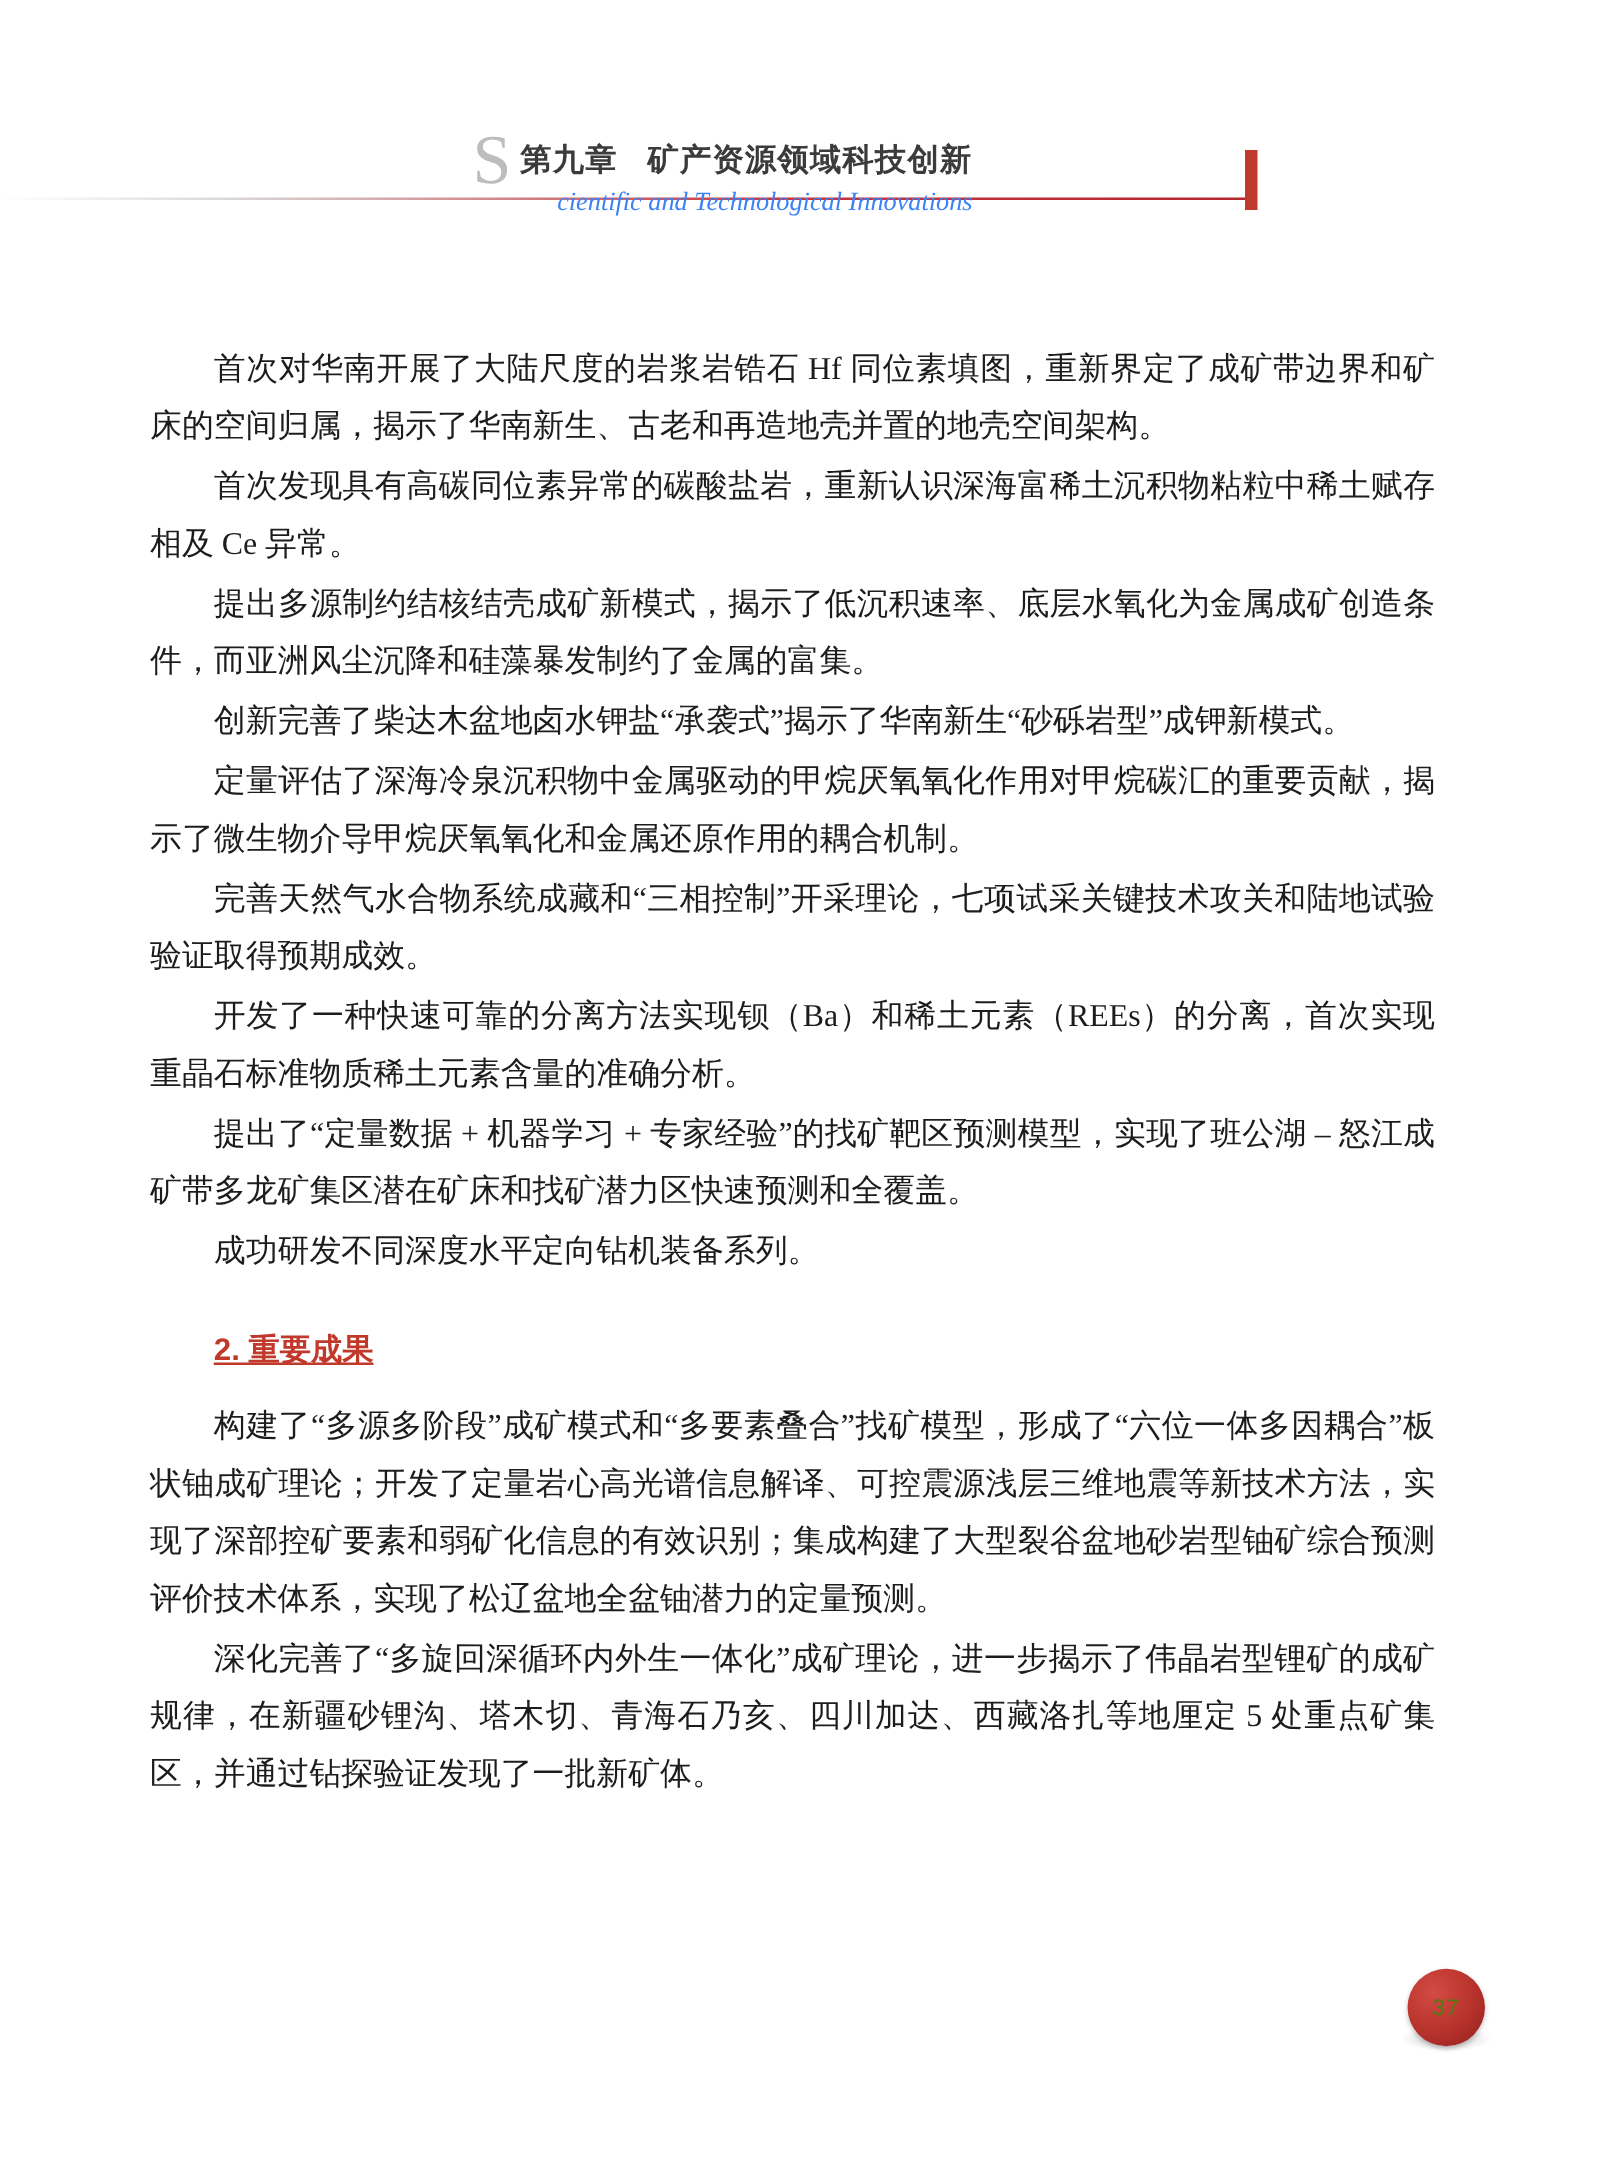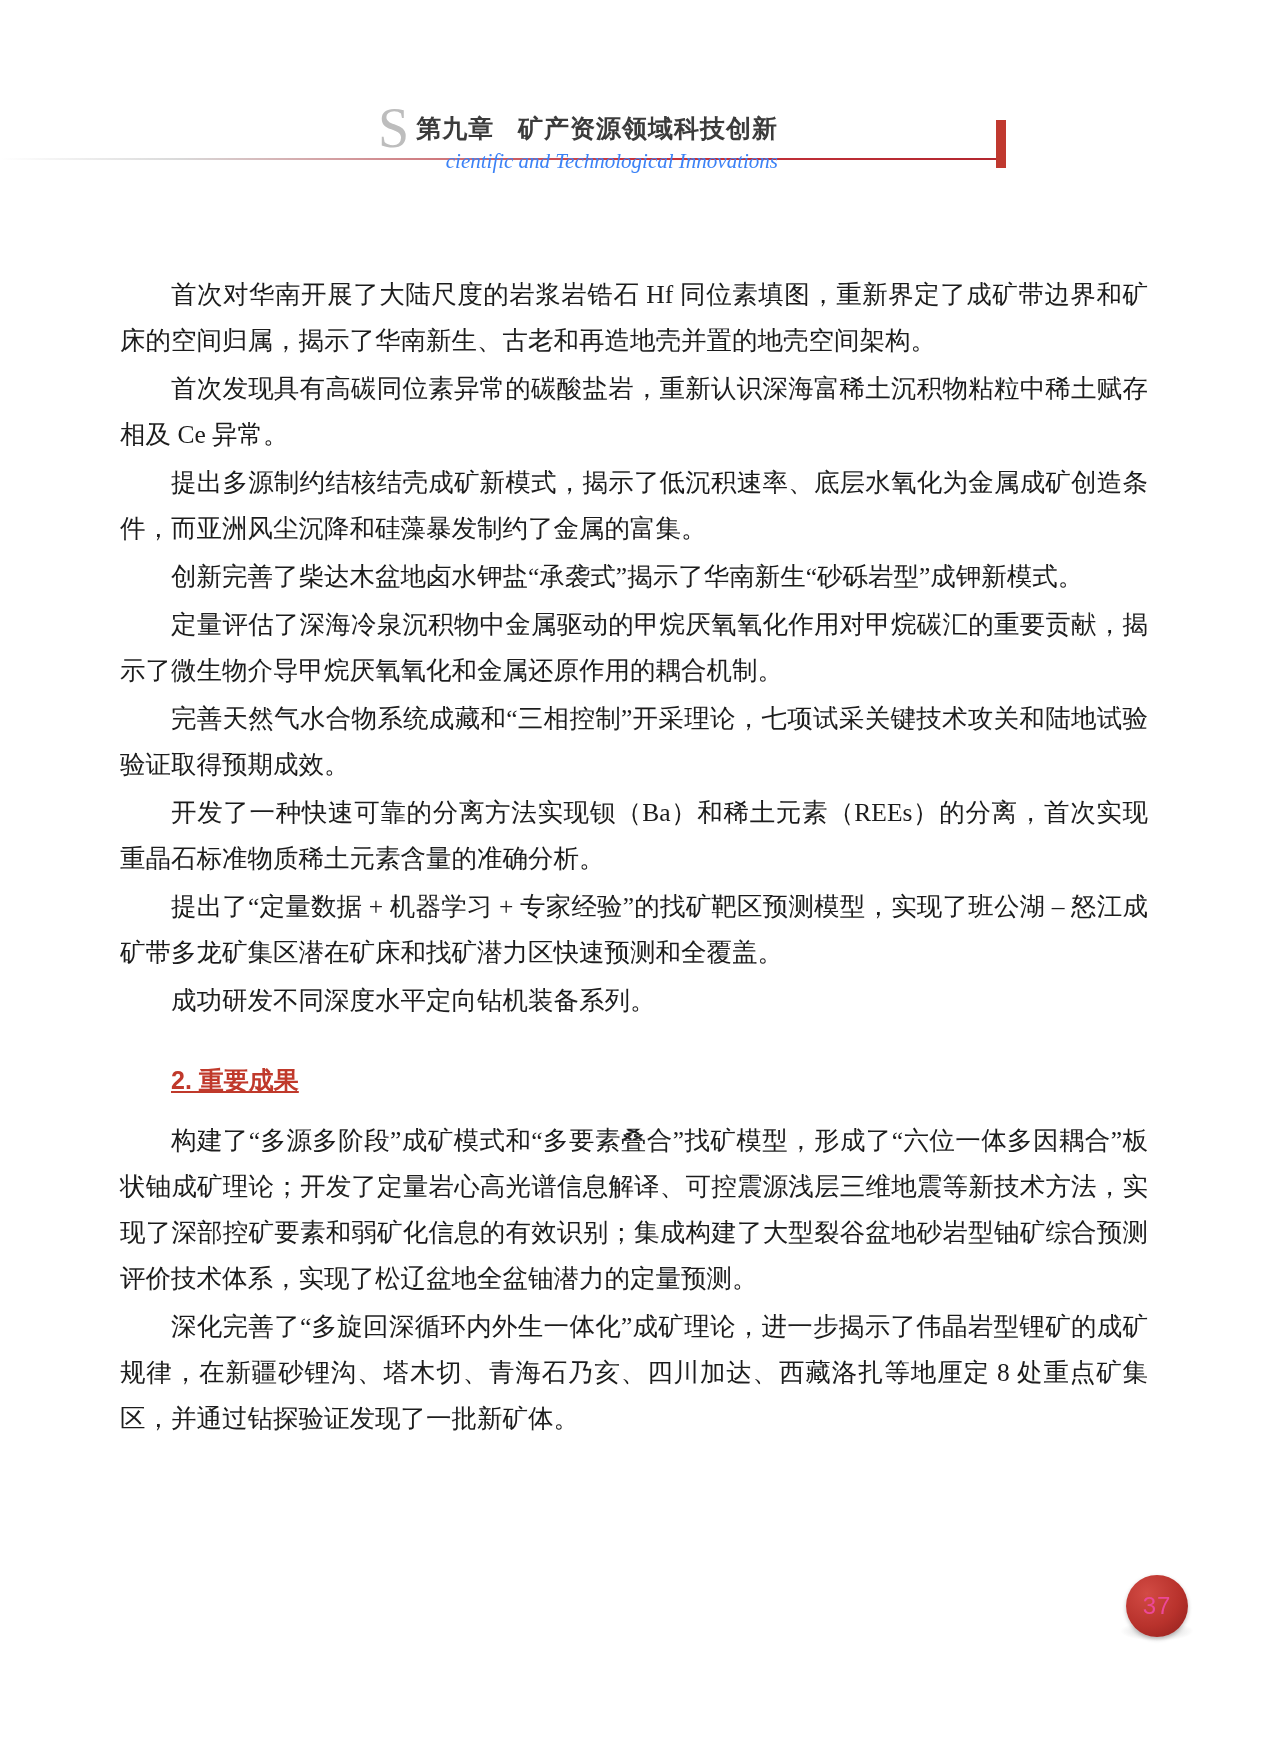--- a/index.html
+++ b/index.html
@@ -126,23 +126,23 @@
   }
   .page-num .num {
     position: absolute;
     left: 0;
     top: 0;
     width: 62px;
     height: 62px;
     display: flex;
     align-items: center;
     justify-content: center;
-    color: #ec4899;
+    color: #4d7c0f;
     font-family: "Liberation Sans", sans-serif;
-    font-size: 24px;
+    font-size: 18px;
     letter-spacing: 1px;
   }
   .page-num .shadow {
     position: absolute;
     left: -6px;
     top: 46px;
     width: 74px;
     height: 20px;
     border-radius: 50%;
     background: radial-gradient(ellipse at center, rgba(120,120,120,0.38) 0%, rgba(255,255,255,0) 70%);
@@ -172,21 +172,21 @@
     <p class="para">创新完善了柴达木盆地卤水钾盐“承袭式”揭示了华南新生“砂砾岩型”成钾新模式。</p>
     <p class="para">定量评估了深海冷泉沉积物中金属驱动的甲烷厌氧氧化作用对甲烷碳汇的重要贡献，揭示了微生物介导甲烷厌氧氧化和金属还原作用的耦合机制。</p>
     <p class="para">完善天然气水合物系统成藏和“三相控制”开采理论，七项试采关键技术攻关和陆地试验验证取得预期成效。</p>
     <p class="para">开发了一种快速可靠的分离方法实现钡（Ba）和稀土元素（REEs）的分离，首次实现重晶石标准物质稀土元素含量的准确分析。</p>
     <p class="para">提出了“定量数据 + 机器学习 + 专家经验”的找矿靶区预测模型，实现了班公湖 – 怒江成矿带多龙矿集区潜在矿床和找矿潜力区快速预测和全覆盖。</p>
     <p class="para">成功研发不同深度水平定向钻机装备系列。</p>
 
     <h2 class="section-heading">2. 重要成果</h2>
 
     <p class="para">构建了“多源多阶段”成矿模式和“多要素叠合”找矿模型，形成了“六位一体多因耦合”板状铀成矿理论；开发了定量岩心高光谱信息解译、可控震源浅层三维地震等新技术方法，实现了深部控矿要素和弱矿化信息的有效识别；集成构建了大型裂谷盆地砂岩型铀矿综合预测评价技术体系，实现了松辽盆地全盆铀潜力的定量预测。</p>
-    <p class="para">深化完善了“多旋回深循环内外生一体化”成矿理论，进一步揭示了伟晶岩型锂矿的成矿规律，在新疆砂锂沟、塔木切、青海石乃亥、四川加达、西藏洛扎等地厘定 8 处重点矿集区，并通过钻探验证发现了一批新矿体。</p>
+    <p class="para">深化完善了“多旋回深循环内外生一体化”成矿理论，进一步揭示了伟晶岩型锂矿的成矿规律，在新疆砂锂沟、塔木切、青海石乃亥、四川加达、西藏洛扎等地厘定 5 处重点矿集区，并通过钻探验证发现了一批新矿体。</p>
   </div>
 
   <div class="page-num">
     <div class="shadow"></div>
     <div class="circle"></div>
     <div class="num">37</div>
   </div>
 
 </div>
 

